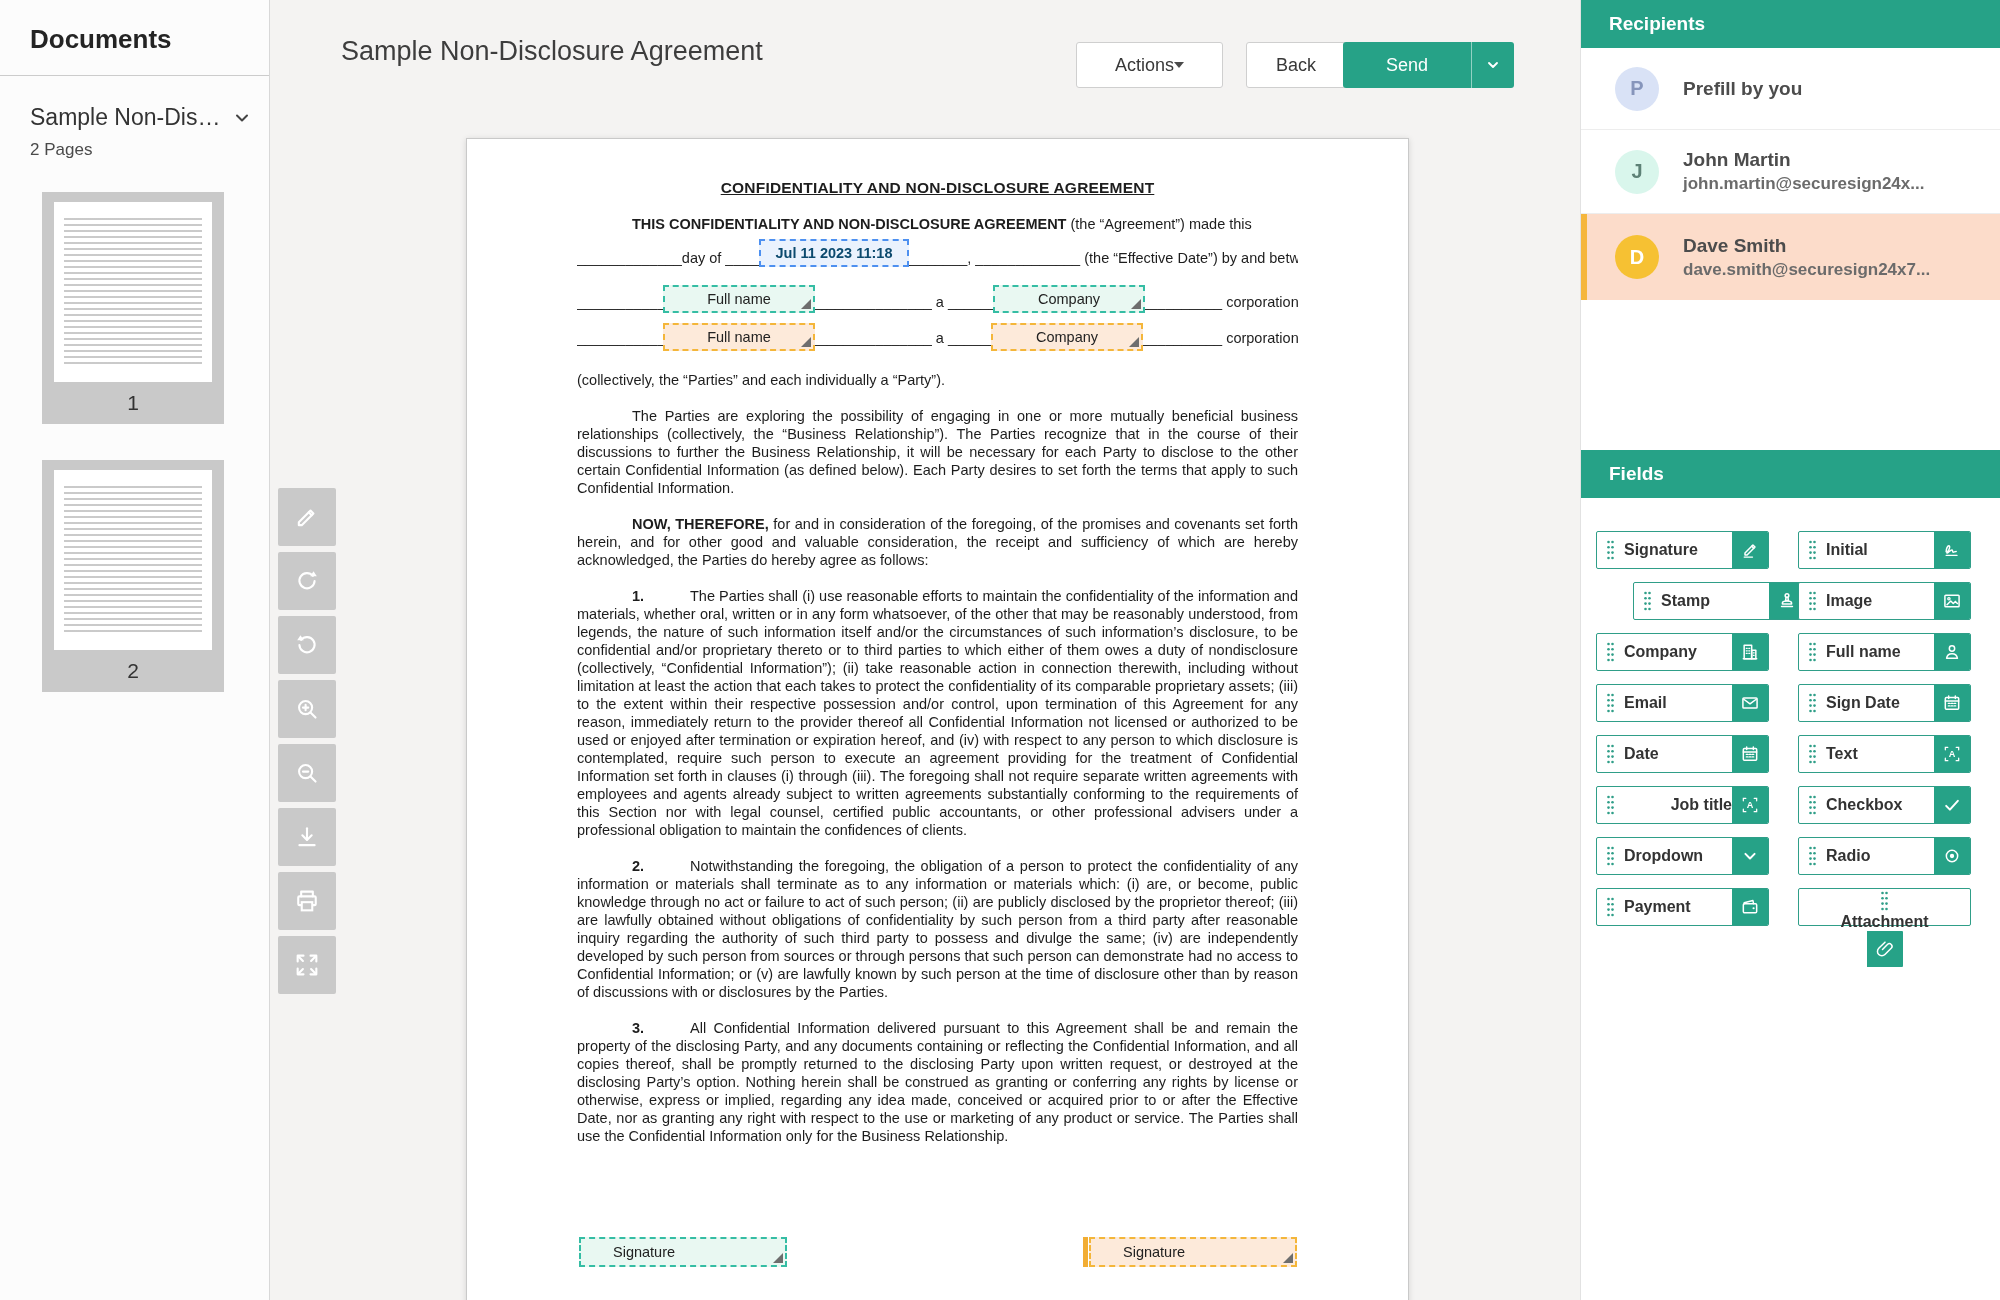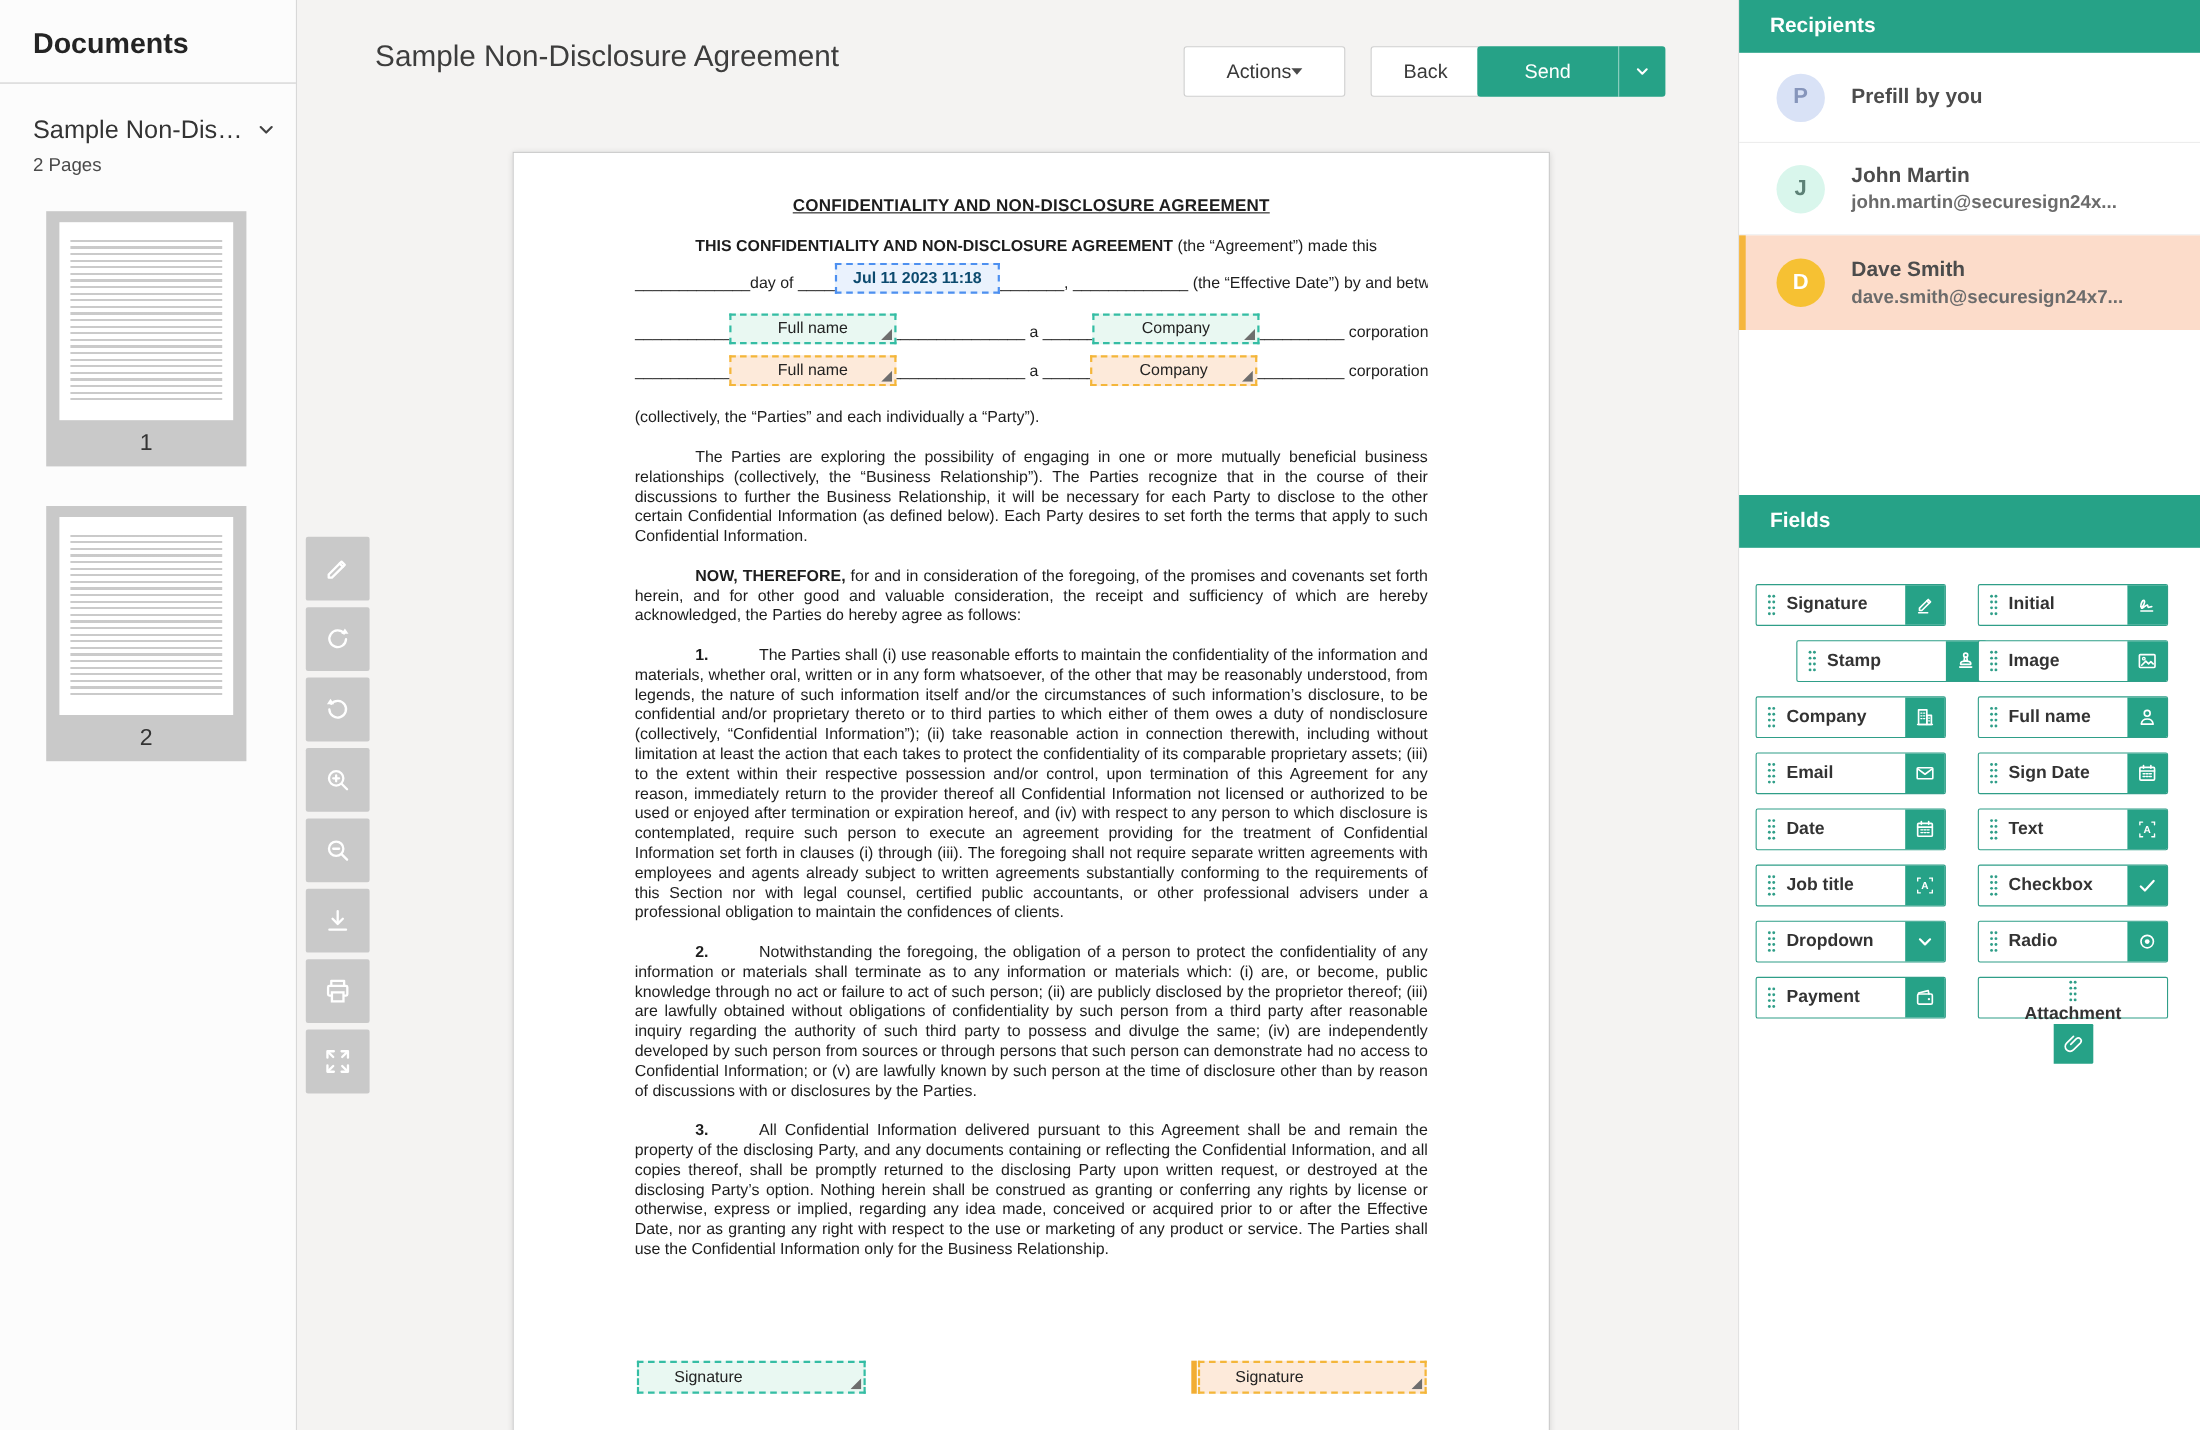--- a/index.html
+++ b/index.html
@@ -516,21 +516,21 @@
           </span>
         <span class="flabel">Text</span>
         <span class="ficon">
             <svg viewBox="0 0 24 24">
               <path class="s15" d="M4 7V4h3M17 4h3v3M20 17v3h-3M7 20H4v-3"></path>
               <text x="12" y="16" text-anchor="middle" font-family="Liberation Sans, sans-serif" font-size="11" font-weight="bold" fill="#fff">A</text>
             </svg>
           </span>
       </div>
 
-      <div class="fchip" style="left:0;top:255px;">
+      <div class="fchip" style="left:0;top:255px;text-align:right;">
         <span class="fgrab">
             <svg width="9" height="24" viewBox="0 0 9 24">
               <g fill="#2f9e88">
                 <circle cx="2.5" cy="4" r="1.3"></circle>
                 <circle cx="6.5" cy="4" r="1.3"></circle>
                 <circle cx="2.5" cy="9.3" r="1.3"></circle>
                 <circle cx="6.5" cy="9.3" r="1.3"></circle>
                 <circle cx="2.5" cy="14.6" r="1.3"></circle>
                 <circle cx="6.5" cy="14.6" r="1.3"></circle>
                 <circle cx="2.5" cy="20" r="1.3"></circle>

